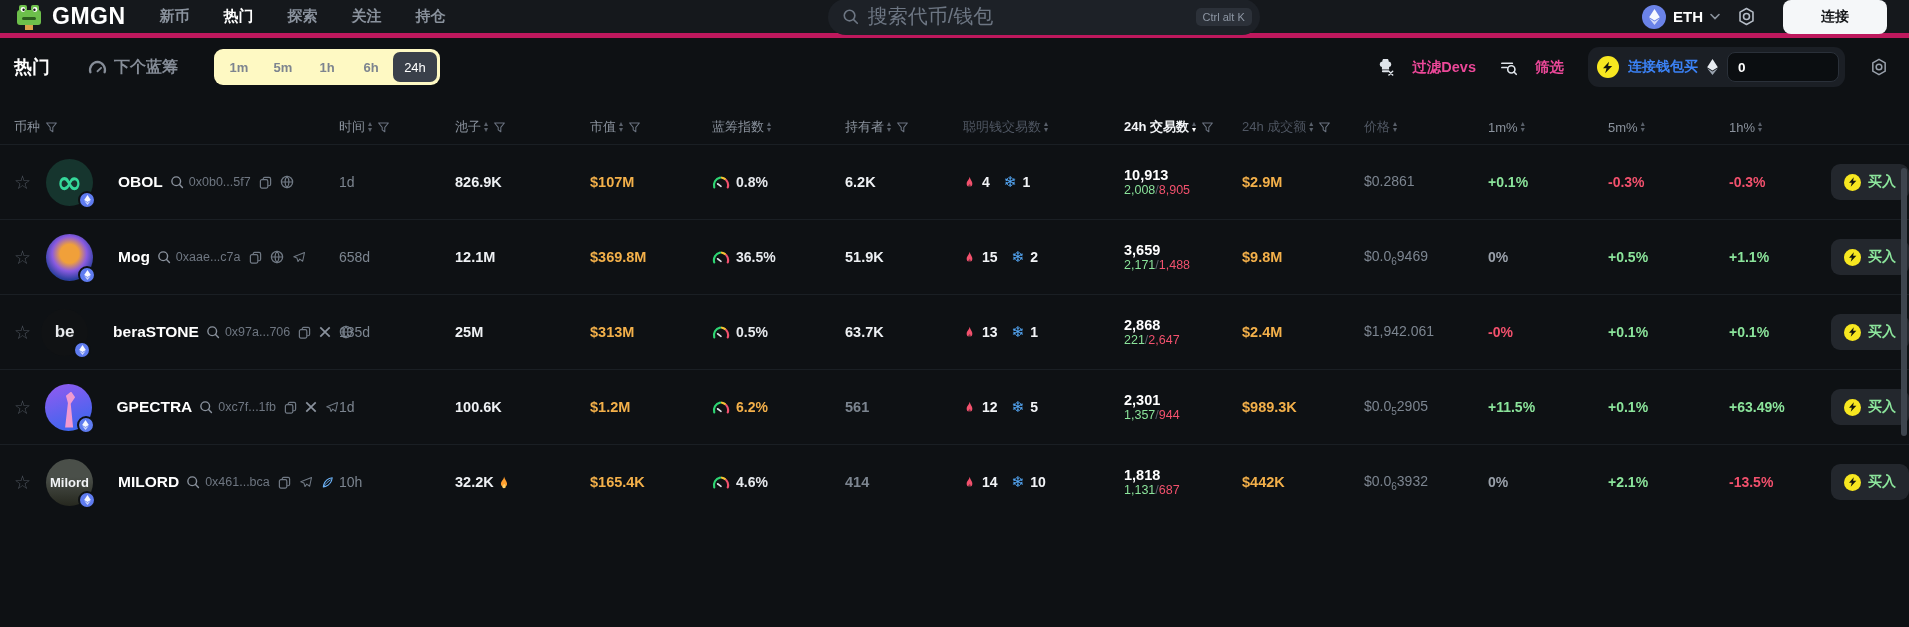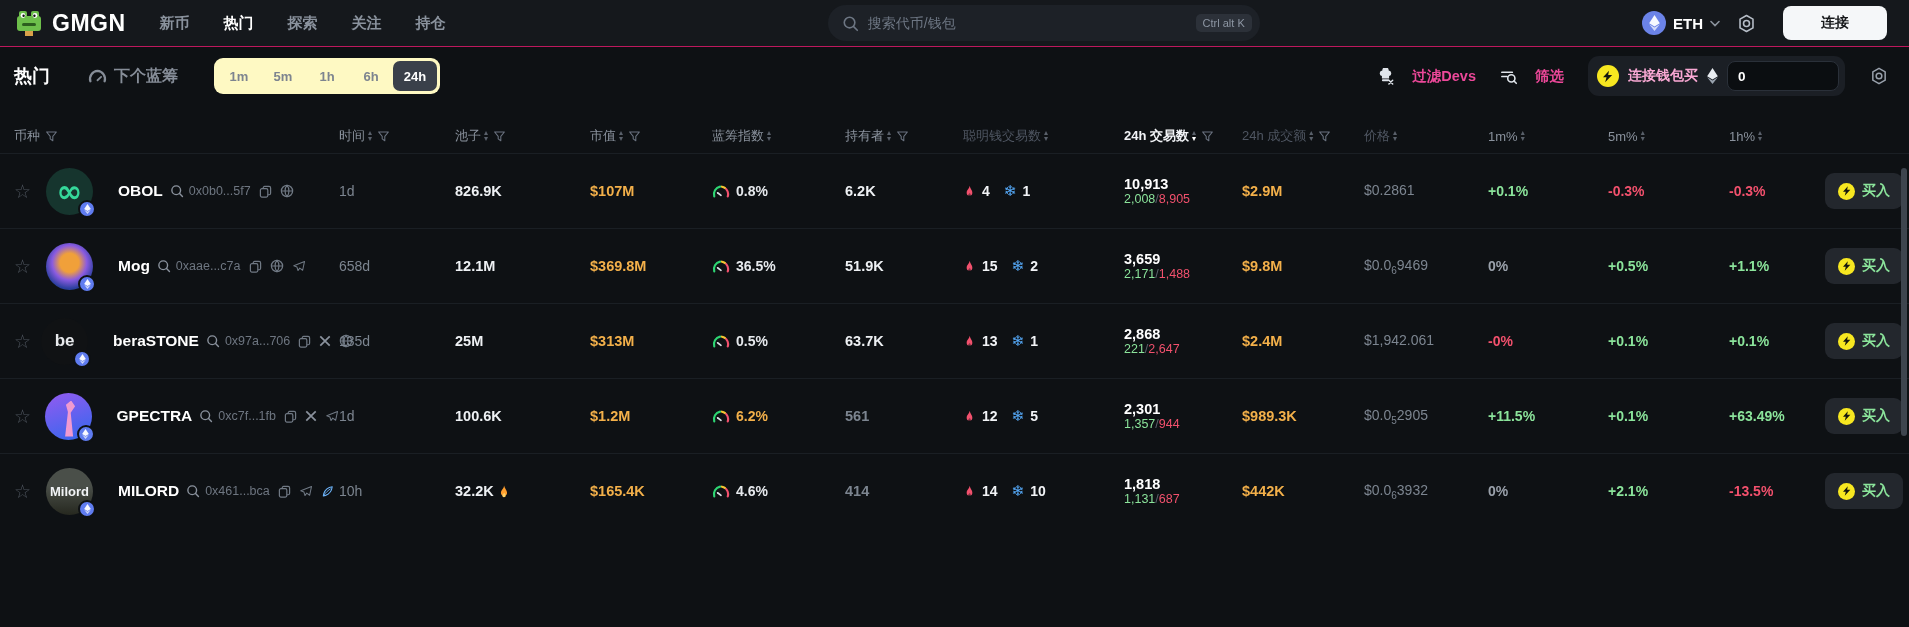--- a/index.html
+++ b/index.html
@@ -7,50 +7,50 @@
     --txt:#eef1f4; --gray:#8a929d; --dim:#7c8590; --dimmer:#4f5662;
     --yellow:#f3b04a; --green:#8be49b; --red:#f2516d; --snow:#55a9f8;
     --eth:#6b83e8; --bolt:#f7e720;
   }
   *{box-sizing:border-box;margin:0;padding:0}
   html,body{width:1909px;height:627px;overflow:hidden}
   body{background:var(--bg);color:var(--txt);font-family:"Liberation Sans","DejaVu Sans",sans-serif;position:relative}
   svg{display:block}
 
   
-  .topnav{height:47px;background:var(--nav);display:flex;align-items:center;padding:0 22px 0 14px;border-bottom:1px solid #be185d}
+  .topnav{height:38px;background:var(--nav);display:flex;align-items:center;padding:0 22px 0 14px;border-bottom:5px solid #be185d}
   .logo{display:flex;align-items:center;gap:8px;cursor:pointer}
   .logo-text{font-size:23px;font-weight:800;letter-spacing:.5px;color:#fff}
   .nav-menu{display:flex;align-items:center;gap:34px;margin-left:34px}
   .nav-item{font-size:15px;color:var(--gray);font-weight:600;cursor:pointer;white-space:nowrap}
   .nav-item.active{color:#fff;font-weight:800}
   .nav-spacer{flex:1}
   .nav-search{width:432px;height:36px;background:#1d2127;border-radius:18px;display:flex;align-items:center;padding:0 8px 0 14px;gap:9px}
-  .nav-search input{flex:1;background:transparent;border:none;outline:none;color:#d946ef;font-size:14px;font-family:inherit}
+  .nav-search input{flex:1;background:transparent;border:none;outline:none;color:#d946ef;font-size:20px;font-family:inherit}
   .nav-search input::placeholder{color:#6d7683}
   .kbd{background:#2c3139;color:#8d96a3;font-size:11px;padding:3px 7px;border-radius:5px;white-space:nowrap}
   .nav-right{display:flex;align-items:center;gap:16px}
   .chain-select{display:flex;align-items:center;gap:7px;cursor:pointer}
   .eth-circle{width:24px;height:24px;border-radius:50%;background:var(--eth);display:flex;align-items:center;justify-content:center}
   .chain-label{font-size:15px;font-weight:700;color:#fff}
   .connect-btn{margin-left:10px;width:104px;height:34px;border:none;border-radius:8px;background:#f5f7f9;color:#16181b;font-size:14px;font-weight:700;font-family:inherit;cursor:pointer}
 
   
   .toolbar{height:58px;display:flex;align-items:center;padding:0 20px 0 14px}
   .page-title{font-size:18px;font-weight:800;color:#fff}
   .bluechip-link{display:flex;align-items:center;gap:7px;margin-left:38px;color:#868d98;font-size:16px;font-weight:700;cursor:pointer}
   .tf-group{display:flex;align-items:center;background:#fef9c3;border-radius:9px;padding:3px;margin-left:36px}
   .tf-chip{width:44px;height:30px;display:flex;align-items:center;justify-content:center;border-radius:7px;color:#7d848f;font-size:13px;font-weight:600;cursor:pointer}
-  .tf-chip.active{background:#3a404a;color:#fff;font-weight:700}
+  .tf-chip.active{background:#3a404a;color:#fff;font-weight:400}
   .tb-right{margin-left:auto;display:flex;align-items:center;gap:24px}
   .tb-link{display:flex;align-items:center;gap:18px;color:#ec4899;font-size:14.5px;font-weight:600;cursor:pointer;white-space:nowrap}
   .quickbuy{display:flex;align-items:center;gap:9px;background:#1b1f25;border-radius:11px;height:40px;padding:0 6px 0 9px;cursor:pointer}
   .bolt{width:22px;height:22px;border-radius:50%;background:var(--bolt);display:flex;align-items:center;justify-content:center}
   .bolt.small{width:17px;height:17px}
-  .qb-label{font-size:14px;font-weight:600;color:#f9a8d4;white-space:nowrap}
+  .qb-label{font-size:14px;font-weight:600;color:#3b82f6;white-space:nowrap}
   .qb-amount{width:112px;height:30px;background:#0b0e11;border:1px solid #2a3039;border-radius:8px;color:#fff;font-size:13.5px;font-weight:700;padding:0 10px;outline:none;font-family:inherit}
 
   
   .thead{display:flex;align-items:center;height:34px;margin-top:14px}
   .th{display:flex;align-items:center;font-size:13px;color:var(--gray)}
   .th-label{white-space:nowrap}
   .th-dim .th-label{color:var(--dimmer)}
   .th-active .th-label{color:#f2f4f7;font-weight:700}
   .sort{display:inline-flex;flex-direction:column;margin-left:3px;font-size:8px;line-height:6px;color:#59606a;cursor:pointer}
   .sort i{font-style:normal;height:6px;font-family:"DejaVu Sans",sans-serif}
@@ -115,21 +115,21 @@
   .pct{font-size:14px;font-weight:700;white-space:nowrap}
 
   .tone-up{color:var(--green)}
   .tone-down{color:var(--red)}
   .tone-flat{color:#9aa1ab}
   .tone-bright{color:#eef1f4;font-weight:700}
   .tone-dim{color:var(--dim);font-weight:700}
   .tone-normal{color:#e6e9ed}
   .tone-yellow{color:var(--yellow);font-weight:700}
 
-  .buy-btn{margin-left:12px;display:flex;align-items:center;gap:7px;height:36px;padding:0 13px;background:#23272d;border:none;border-radius:9px;cursor:pointer;font-family:inherit}
+  .buy-btn{margin-left:18px;display:flex;align-items:center;gap:7px;height:36px;padding:0 13px;background:#23272d;border:none;border-radius:9px;cursor:pointer;font-family:inherit}
   .buy-label{font-size:14px;font-weight:700;color:var(--green)}
 
   .scroll-thumb{position:absolute;top:168px;right:2px;width:6px;height:268px;border-radius:3px;background:#3e454e}
   .icon-btn{cursor:pointer}
 </style>
 </head>
 <body>
 
 <header class="topnav">
   <div class="logo">

